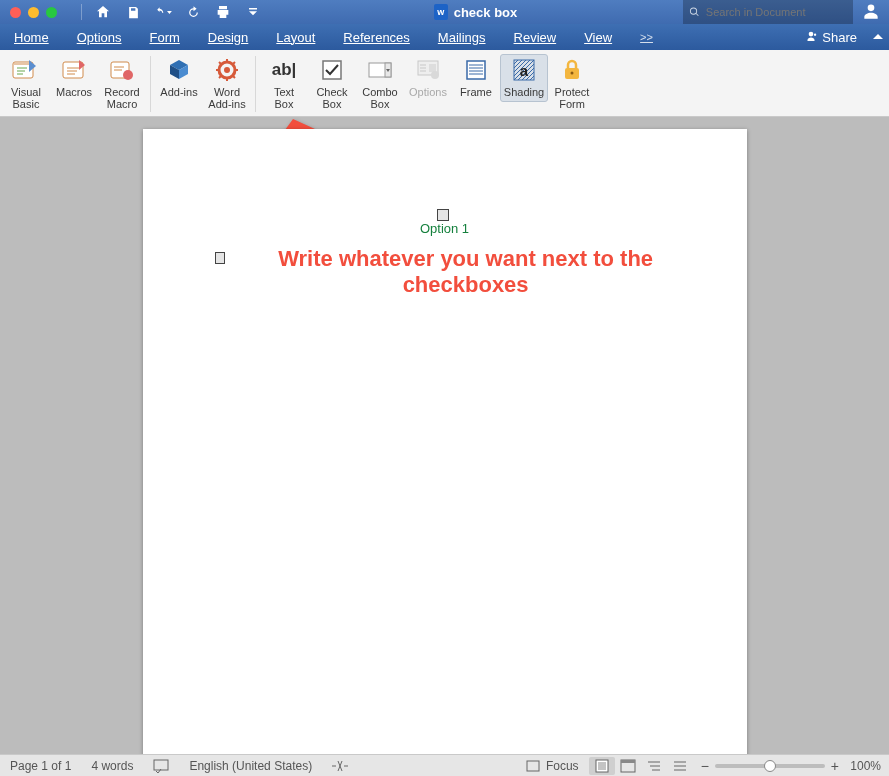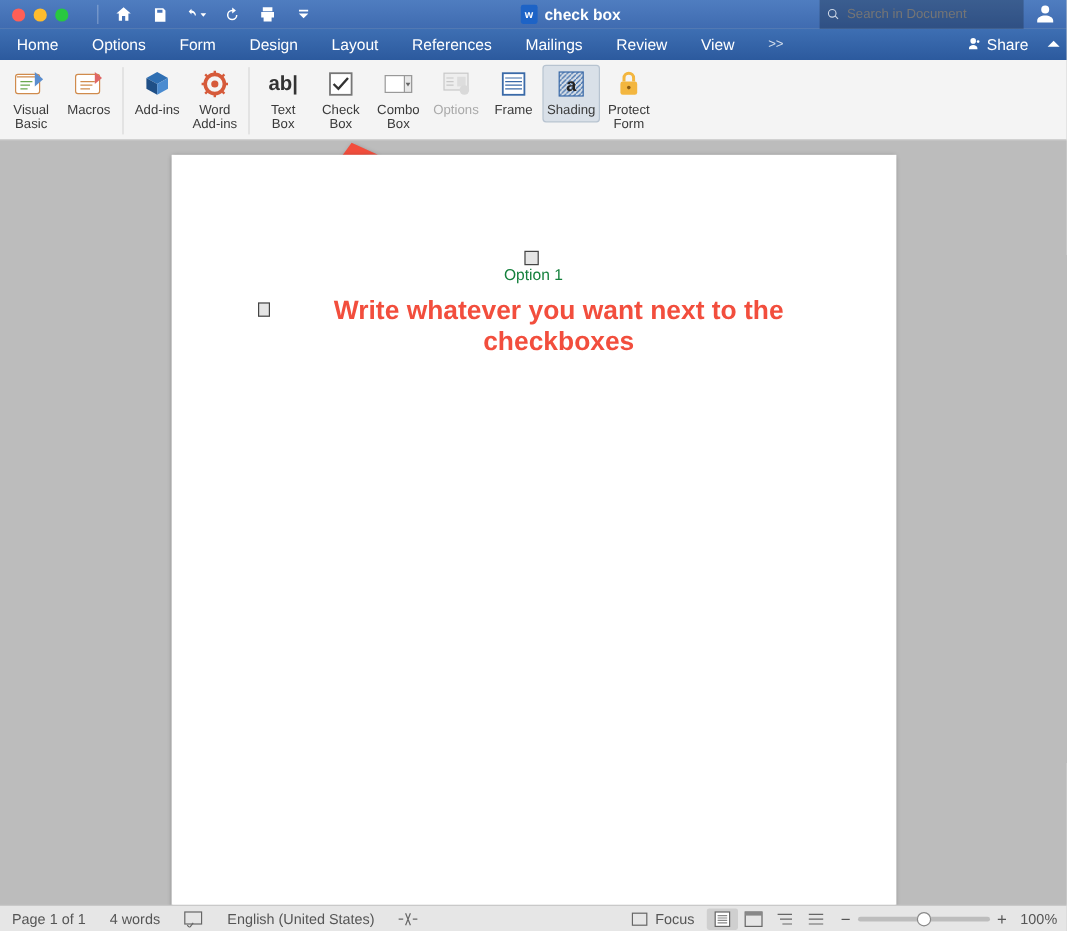--- a/index.html
+++ b/index.html
@@ -16,21 +16,21 @@
   .qa-ico{ width:18px; height:18px; display:flex; align-items:center; justify-content:center; fill:#fff; color:#fff; cursor:pointer;}
   .title-center{ flex:1; display:flex; align-items:center; justify-content:center; gap:6px; font-size:13px; font-weight:600;}
   .doc-icon{ width:14px; height:16px; background:#1d63c6; border-radius:2px; display:flex; align-items:center; justify-content:center; color:#fff; font-size:9px; font-weight:700;}
   .search-wrap{ display:flex; align-items:center; background:rgba(0,0,0,0.25); border-radius:4px; height:36px; padding:0 6px; margin-right:8px; width:170px;}
   .search-wrap svg{width:12px;height:12px;fill:#cfd8e6; margin-right:4px;}
   .search-input{ background:transparent; border:none; outline:none; color:#cfd8e6; font-size:11px; width:100%;}
   .user-ico{ width:20px; height:20px; fill:#fff; margin-right:8px;}
 
   
   .menubar{ height:26px; background:linear-gradient(#3e6fb3,#2c5a9e); display:flex; align-items:center; color:#fff; font-size:13px;}
-  .menubar .menuitem{ padding:0 14px; height:100%; display:flex; align-items:center; cursor:pointer;}
+  .menubar .menuitem{ padding:0 14px; height:100%; display:flex; align-items:center; cursor:pointer;text-decoration:underline;}
   .menubar .spacer{flex:1;}
   .share{ display:flex; align-items:center; gap:4px; padding:0 10px; font-size:13px;}
   .chev{ width:22px; display:flex; align-items:center; justify-content:center;}
 
   
   .ribbon{ background:#f4f4f4; border-bottom:1px solid #c9c9c9; display:flex; padding:4px 2px 2px 2px;}
   .rgroup{ display:flex; align-items:flex-start;}
   .rsep{ width:1px; background:#d8d8d8; margin:2px 4px;}
   .rbtn{ width:48px; display:flex; flex-direction:column; align-items:center; text-align:center; padding:2px 0 4px 0; cursor:pointer; color:#3a3a3a;}
   .rbtn.wider{ width:56px;}
@@ -161,20 +161,31 @@
       <div class="rbtn">
         <div class="rico">
           <svg width="26" height="24" viewBox="0 0 26 24">
               <rect x="2" y="4" width="20" height="16" rx="2" fill="#fff" stroke="#d08b4c"></rect>
               <path d="M6 10h12M6 13h10M6 16h8" stroke="#d08b4c"></path>
               <path d="M18 2l6 5-6 5z" fill="#e06666"></path>
             </svg>
         </div>
         <div class="rlabel">Macros</div>
       </div>
+      <div class="rbtn">
+        <div class="rico">
+          <svg width="26" height="24" viewBox="0 0 26 24">
+              <rect x="2" y="4" width="18" height="16" rx="2" fill="#fff" stroke="#d08b4c"></rect>
+              <path d="M5 9h10M5 12h8" stroke="#d08b4c"></path>
+              <circle cx="19" cy="17" r="5" fill="#e06666"></circle>
+            </svg>
+        </div>
+        <div class="rlabel">Record
+Macro</div>
+      </div>
     </div>
     <div class="rsep"></div>
     <div class="rgroup">
       <div class="rbtn">
         <div class="rico">
           <svg width="26" height="26" viewBox="0 0 26 26">
               <path fill="#2f6fb3" d="M4 8l9-5 9 5-9 5z"></path>
               <path fill="#1f4f86" d="M4 8v9l9 5V13z"></path>
               <path fill="#4a8bd0" d="M22 8v9l-9 5V13z"></path>
             </svg>

